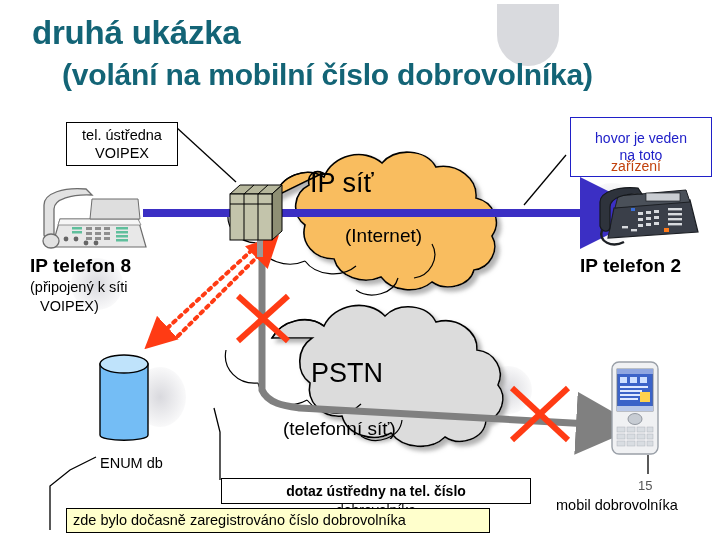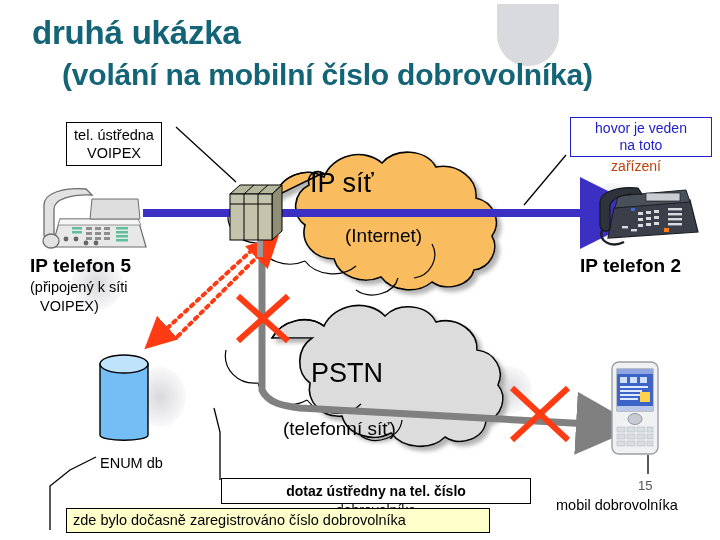--- a/index.html
+++ b/index.html
@@ -25,25 +25,25 @@
     left:497px;top:4px;width:62px;height:62px;background:#d9dade;
     border-radius:0 0 62px 62px;
   }
 
   
   .callout{
     box-sizing:border-box;border:1px solid #000;background:#fff;
     text-align:center;color:#000;font-size:14.5px;line-height:18px;
     padding:3px 6px;
   }
-  #box-ustredna{left:66px;top:122px;width:96px;}
+  #box-ustredna{left:66px;top:122px;width:112px;}
   #box-dotaz{left:221px;top:478px;width:310px;font-size:14px;font-weight:bold;}
   #box-hovor{
     left:570px;top:117px;width:132px;border:1px solid #2020c8;color:#2020c8;
-    font-size:14px;line-height:17px;text-align:center;padding:2px 4px;
+    font-size:14px;line-height:17px;text-align:center;padding:12px 4px;
   }
   #box-hovor-overflow{
     left:570px;top:158px;width:132px;color:#c2410c;font-size:14px;
     text-align:center;line-height:17px;
   }
   #box-dotaz-overflow{
     left:221px;top:502px;width:310px;color:#000;font-size:14px;
     text-align:center;line-height:17px;
   }
   #box-yellow{
@@ -324,21 +324,21 @@
   </div>
   <div class="abs" id="box-hovor-overflow">zařízení</div>
 
   <div class="abs callout" id="box-dotaz">
     <div>dotaz ústředny na tel. číslo</div>
   </div>
   <div class="abs" id="box-dotaz-overflow">dobrovolníka</div>
 
   <div class="abs" id="box-yellow">zde bylo dočasně zaregistrováno číslo dobrovolníka</div>
 
-  <div class="abs lbl" id="lbl-ipfon1">IP telefon 5</div>
+  <div class="abs lbl" id="lbl-ipfon1">IP telefon 8</div>
   <div class="abs lbl" id="lbl-pripojeny">
     <div>(připojený k síti</div>
     <div style="padding-left:10px">VOIPEX)</div>
   </div>
   <div class="abs lbl" id="lbl-ipfon2">IP telefon 2</div>
   <div class="abs lbl" id="lbl-enumdb">ENUM db</div>
   <div class="abs lbl" id="lbl-mobil">mobil dobrovolníka</div>
   <div class="abs lbl" id="lbl-slideno">15</div>
 
 </div>

